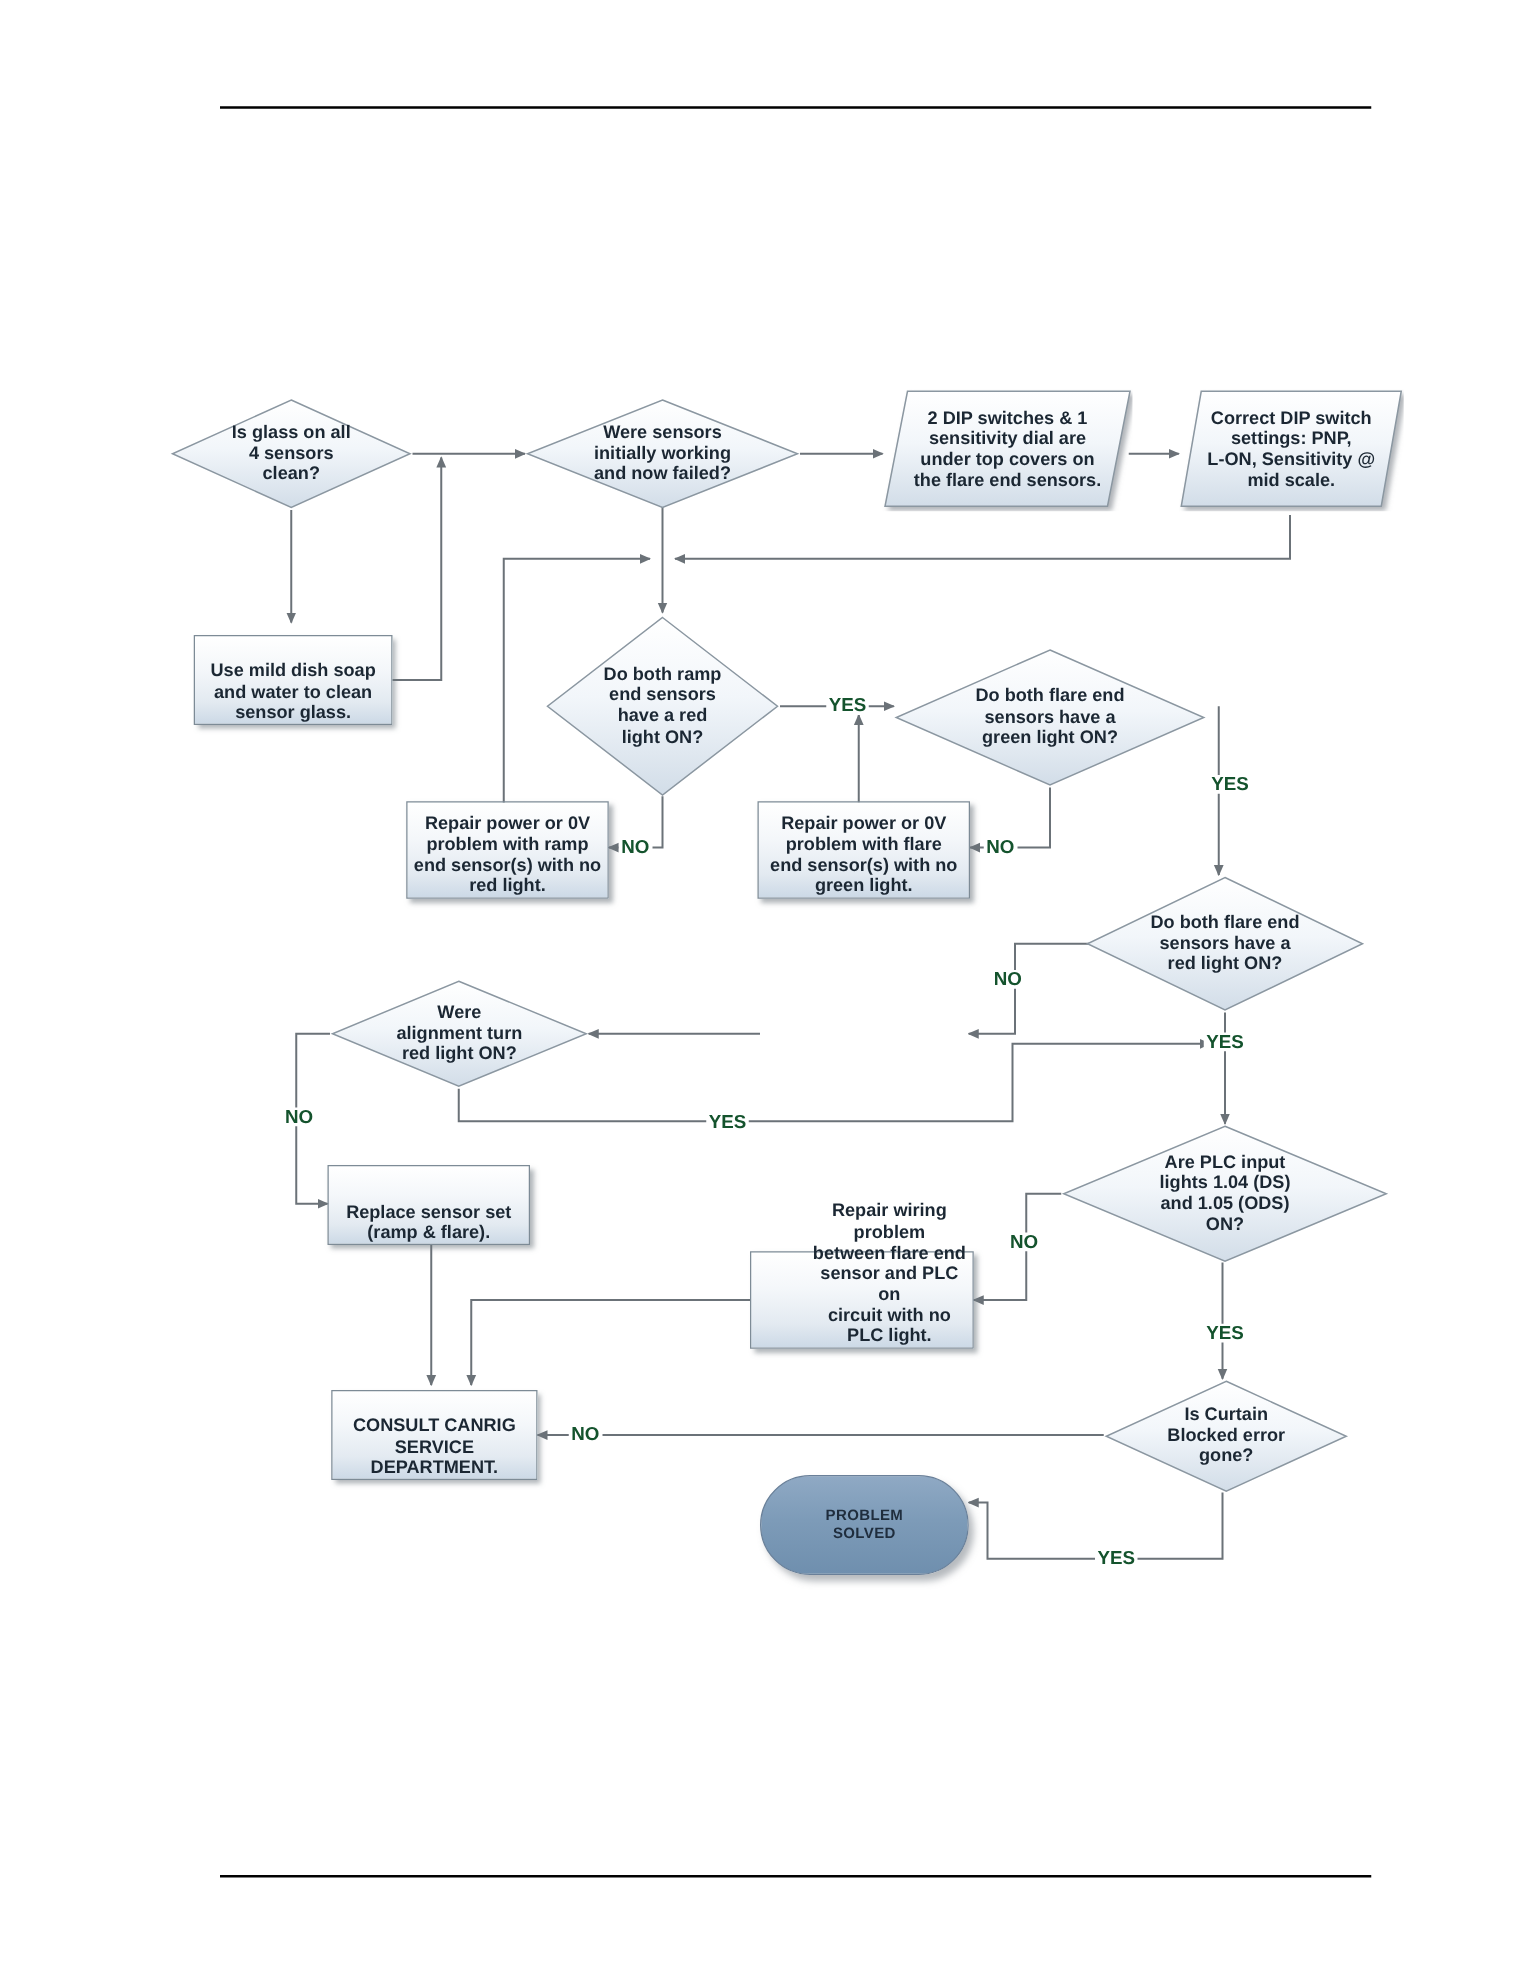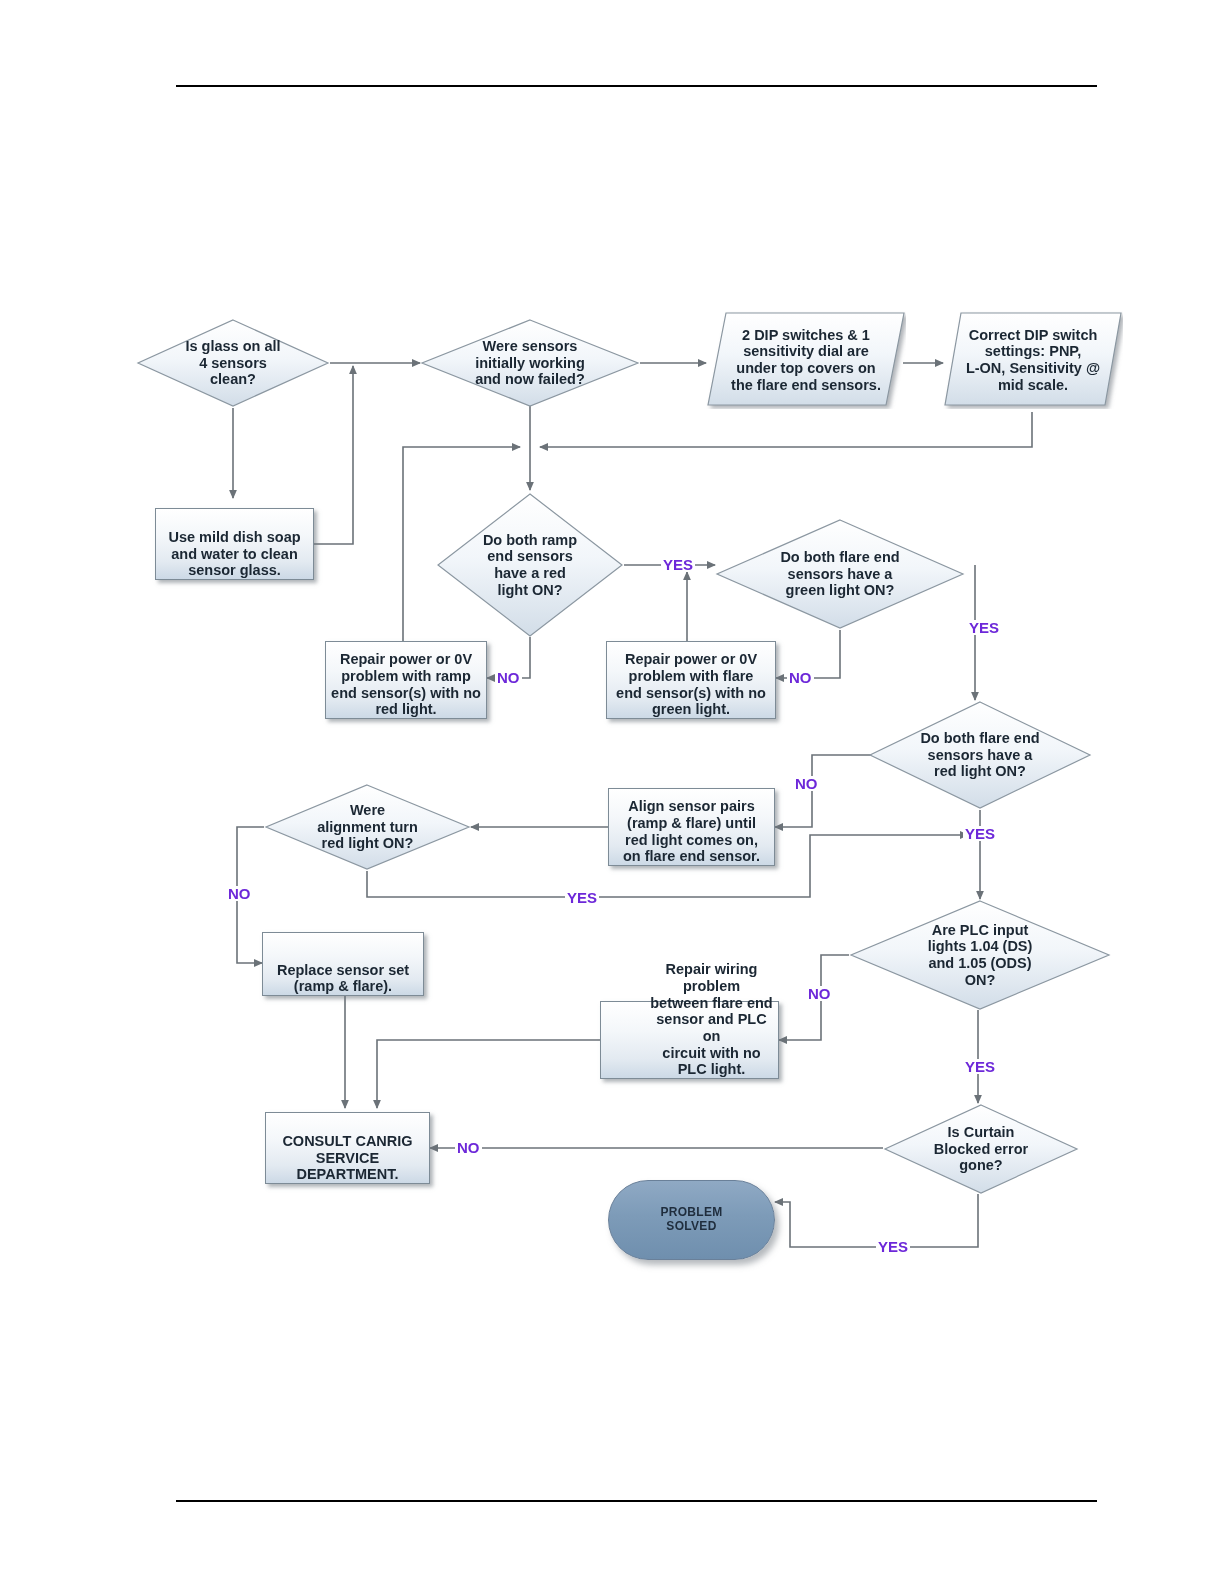--- a/index.html
+++ b/index.html
@@ -109,21 +109,21 @@
     font-size: 12px;
     letter-spacing: 0.3px;
     margin-top: 18px;
   }
 
   
   .edge-label {
     position: absolute;
     font-size: 15px;
     font-weight: bold;
-    color: #6d28d9;
+    color: #14532d;
     background: #ffffff;
     padding: 0 2px;
     line-height: 1;
     white-space: nowrap;
   }
 </style>
 </head>
 <body>
 
 <div id="page">
@@ -287,26 +287,20 @@
 
     <div class="node diamond" style="left:868px; top:700px; width:224px; height:110px;">
       <svg class="dshape" viewBox="0 0 224 110" preserveAspectRatio="none">
         <polygon points="112,2 222,55 112,108 2,55" fill="url(#g1)" stroke="#8b97a1" stroke-width="1.2"></polygon>
       </svg>
       <span class="label">Do both flare end
 sensors have a
 red light ON?</span>
     </div>
 
-    <div class="node rect" style="left:608px; top:788px; width:167px; height:78px;">
-      <span class="label">Align sensor pairs
-(ramp &amp; flare) until
-red light comes on,
-on flare end sensor.</span>
-    </div>
 
     <div class="node diamond" style="left:264px; top:783px; width:207px; height:88px;">
       <svg class="dshape" viewBox="0 0 207 88" preserveAspectRatio="none">
         <polygon points="103,2 205,44 103,86 2,44" fill="url(#g1)" stroke="#8b97a1" stroke-width="1.2"></polygon>
       </svg>
       <span class="label">Were
 alignment turn
 red light ON?</span>
     </div>
 

